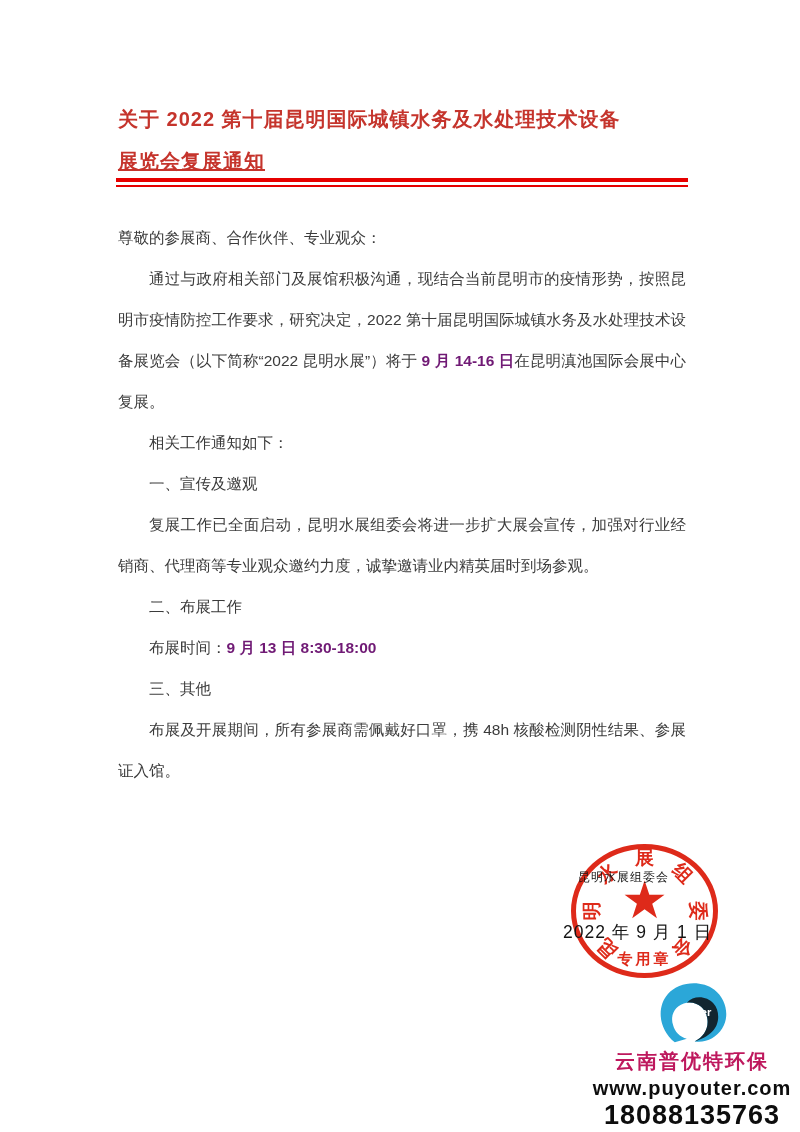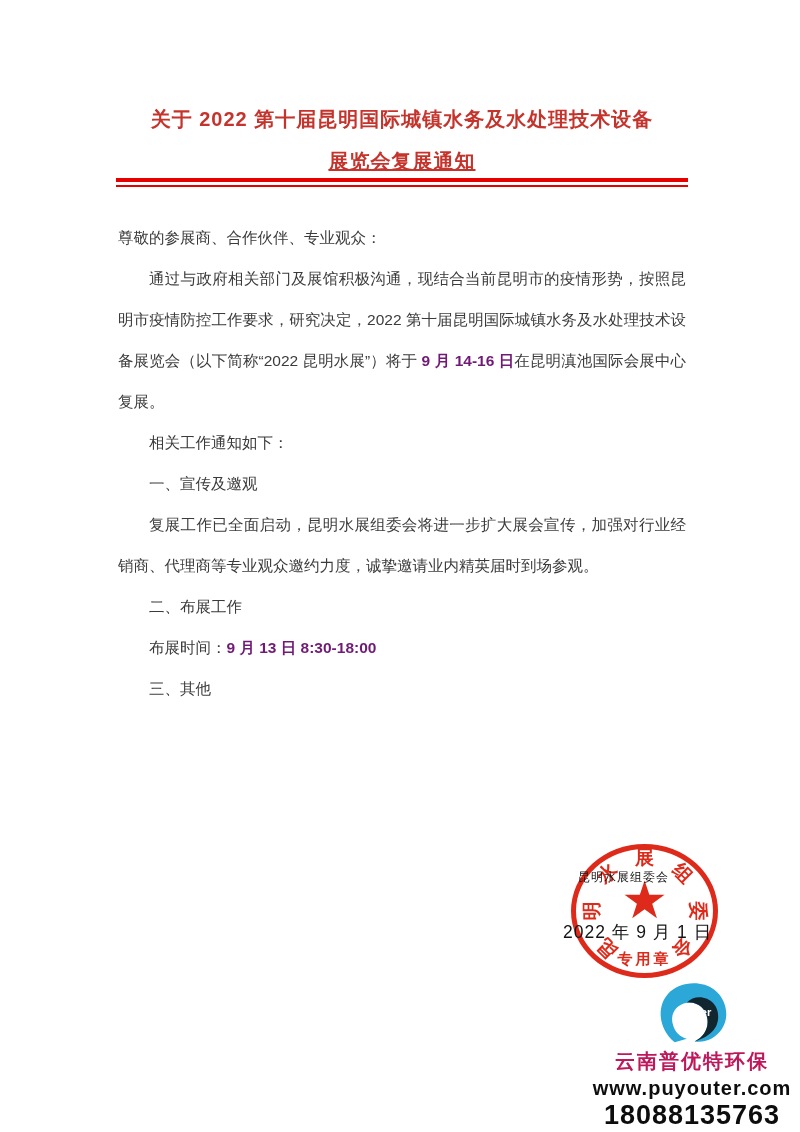--- a/index.html
+++ b/index.html
@@ -1,21 +1,21 @@
 <!DOCTYPE html>
 <html><head>
 <meta charset="utf-8">
 <style>
   html,body{margin:0;padding:0;background:#888;}
   .page{
     position:relative;width:800px;height:1132px;background:#ffffff;margin:0 auto;
     font-family:"Liberation Sans","DejaVu Sans",sans-serif;color:#3b3b3b;overflow:hidden;
   }
   
-  .title-line{position:absolute;left:118px;width:568px;text-align:center;
+  .title-line{position:absolute;left:118px;width:568px;
     font-weight:bold;font-size:20px;letter-spacing:1px;color:#c5342c;}
   .title-line.l1{top:106px;}
   .title-line.l2{top:148px;text-decoration:underline;}
   .rule{position:absolute;left:116px;width:572px;background:#e60000;}
   .rule.thick{top:178px;height:4px;}
   .rule.thin{top:185px;height:2px;}
   
   .body{position:absolute;left:118px;top:217px;width:568px;font-size:15.5px;
     line-height:41px;text-align:justify;color:#3b3b3b;}
   .body p{margin:0;}
@@ -62,20 +62,21 @@
 
   <div class="body">
     <p>尊敬的参展商、合作伙伴、专业观众：</p>
     <p class="indent"><span>通过与政府相关部门及展馆积极沟通，现结合当前昆明市的疫情形势，按照昆明市疫情防控工作要求，研究决定，2022 第十届昆明国际城镇水务及水处理技术设备展览会（以下简称“2022 昆明水展”）将于 </span><span class="red-bold">9 月 14-16 日</span><span>在昆明滇池国际会展中心复展。</span></p>
     <p class="indent">相关工作通知如下：</p>
     <p class="indent">一、宣传及邀观</p>
     <p class="indent">复展工作已全面启动，昆明水展组委会将进一步扩大展会宣传，加强对行业经销商、代理商等专业观众邀约力度，诚挚邀请业内精英届时到场参观。</p>
     <p class="indent">二、布展工作</p>
     <p class="indent"><span>布展时间：</span><span class="red-bold">9 月 13 日 8:30-18:00</span></p>
     <p class="indent">三、其他</p>
+    <p class="indent">布展及开展期间，所有参展商需佩戴好口罩，携 48h 核酸检测阴性结果、参展证入馆。</p>
     <div class="spacer"></div>
   </div>
 
   <div class="seal">
     <div class="seal-circle"></div>
     <div class="seal-ring">
         <span class="ring-char" style="transform: rotate(-135deg) translateY(-53px);">昆</span>
         <span class="ring-char" style="transform: rotate(-90deg) translateY(-53px);">明</span>
         <span class="ring-char" style="transform: rotate(-45deg) translateY(-53px);">水</span>
         <span class="ring-char" style="transform: rotate(0deg) translateY(-53px);">展</span>

